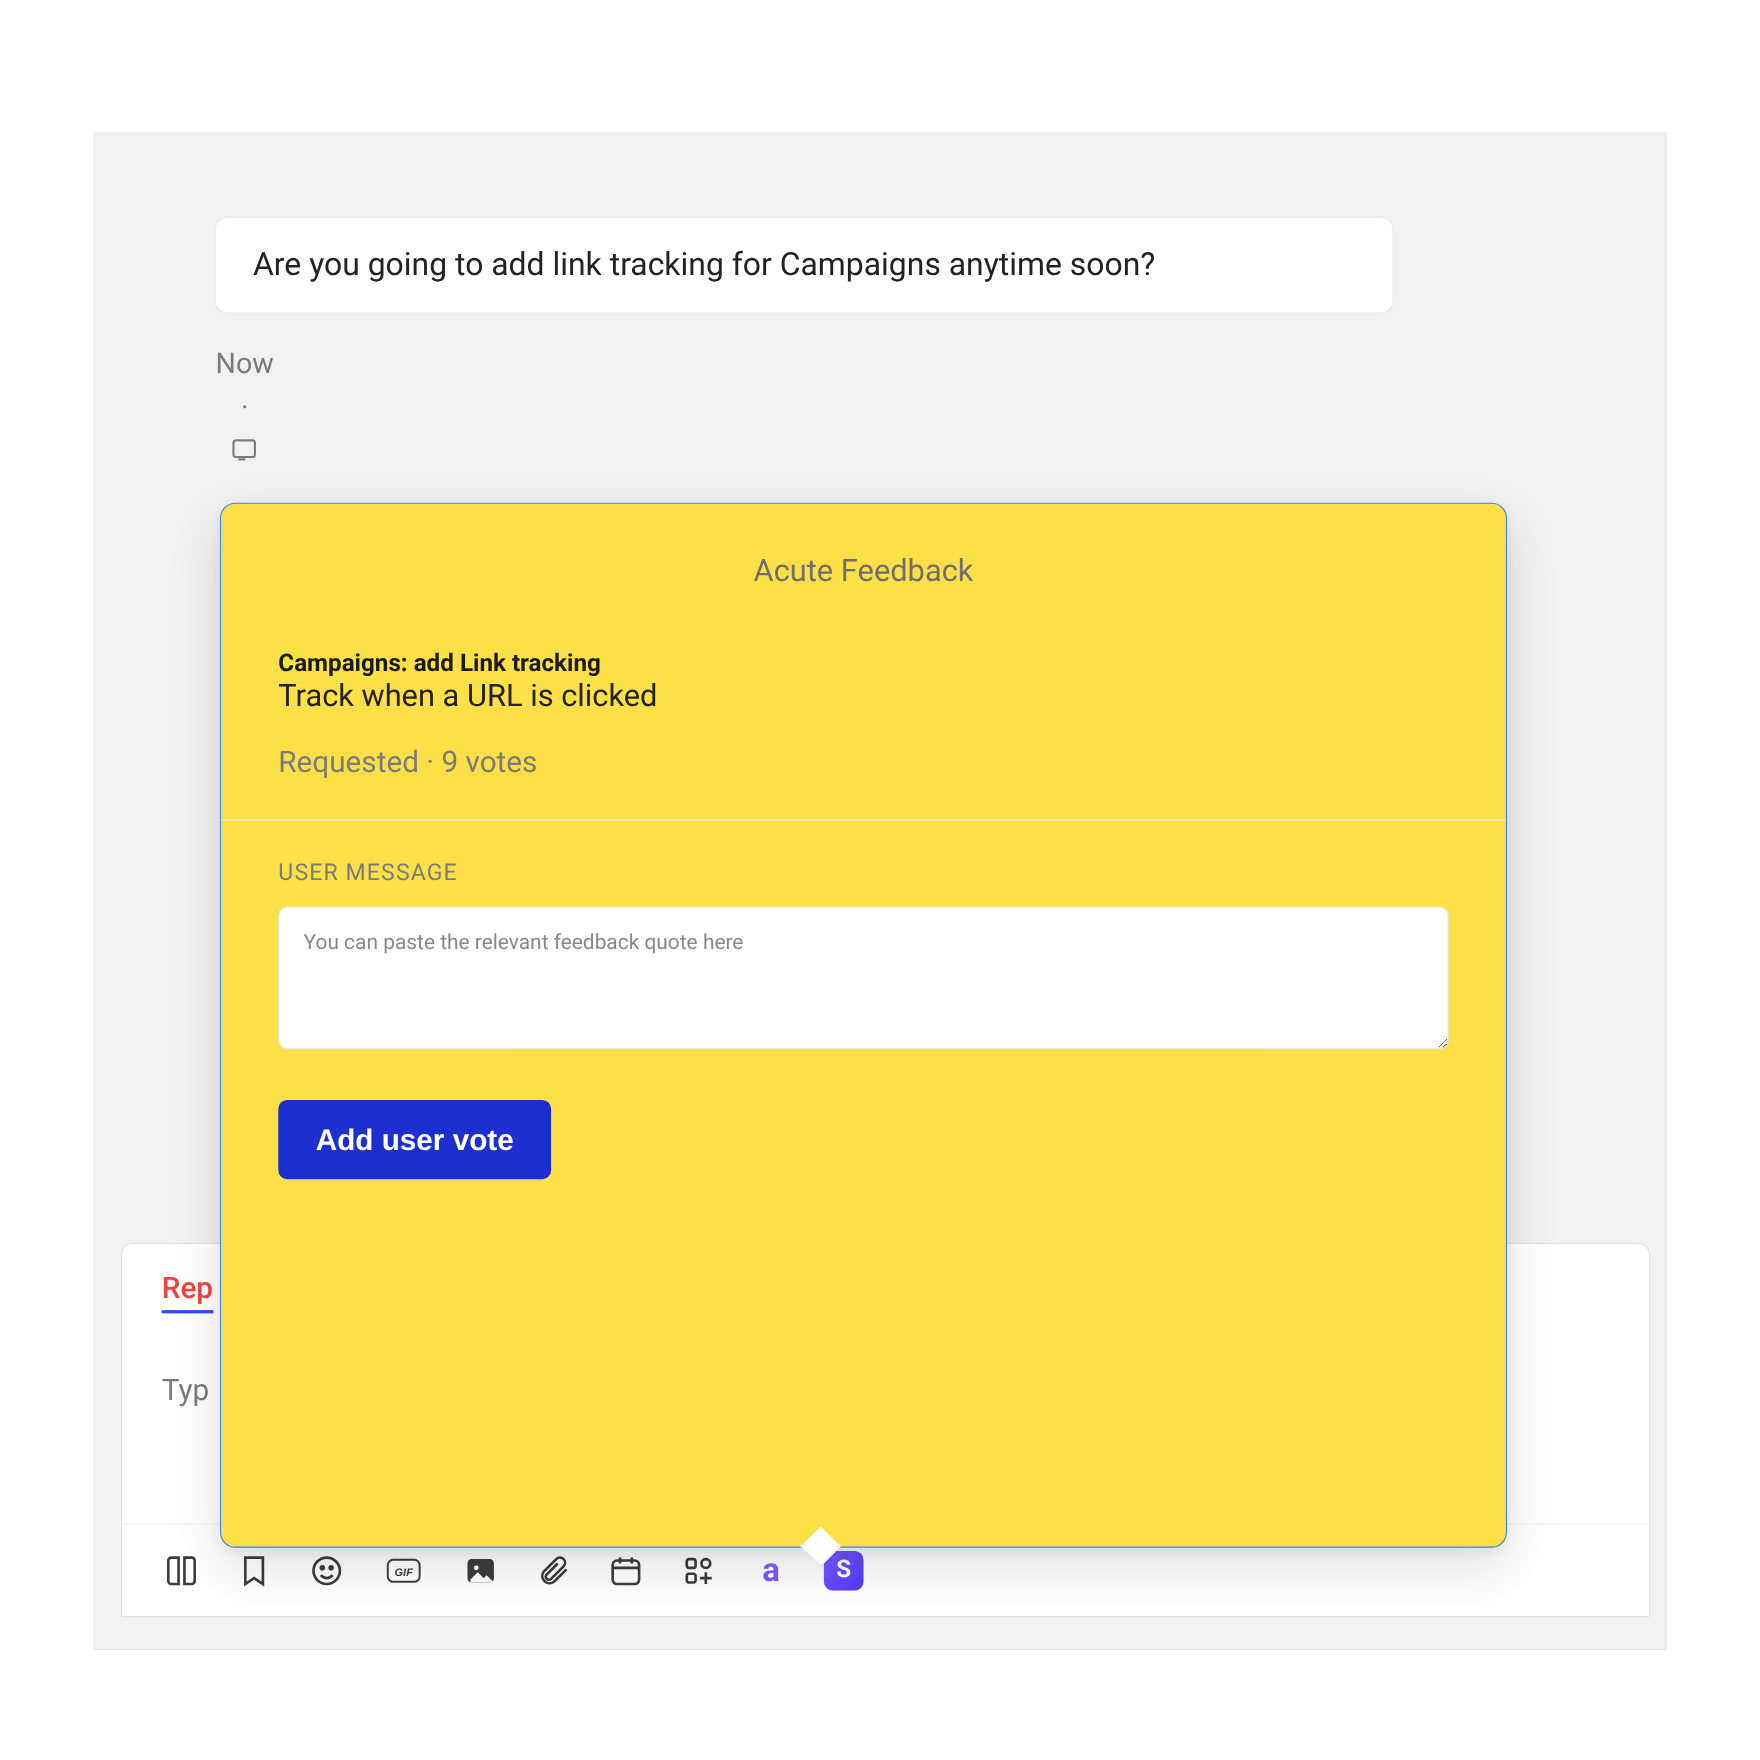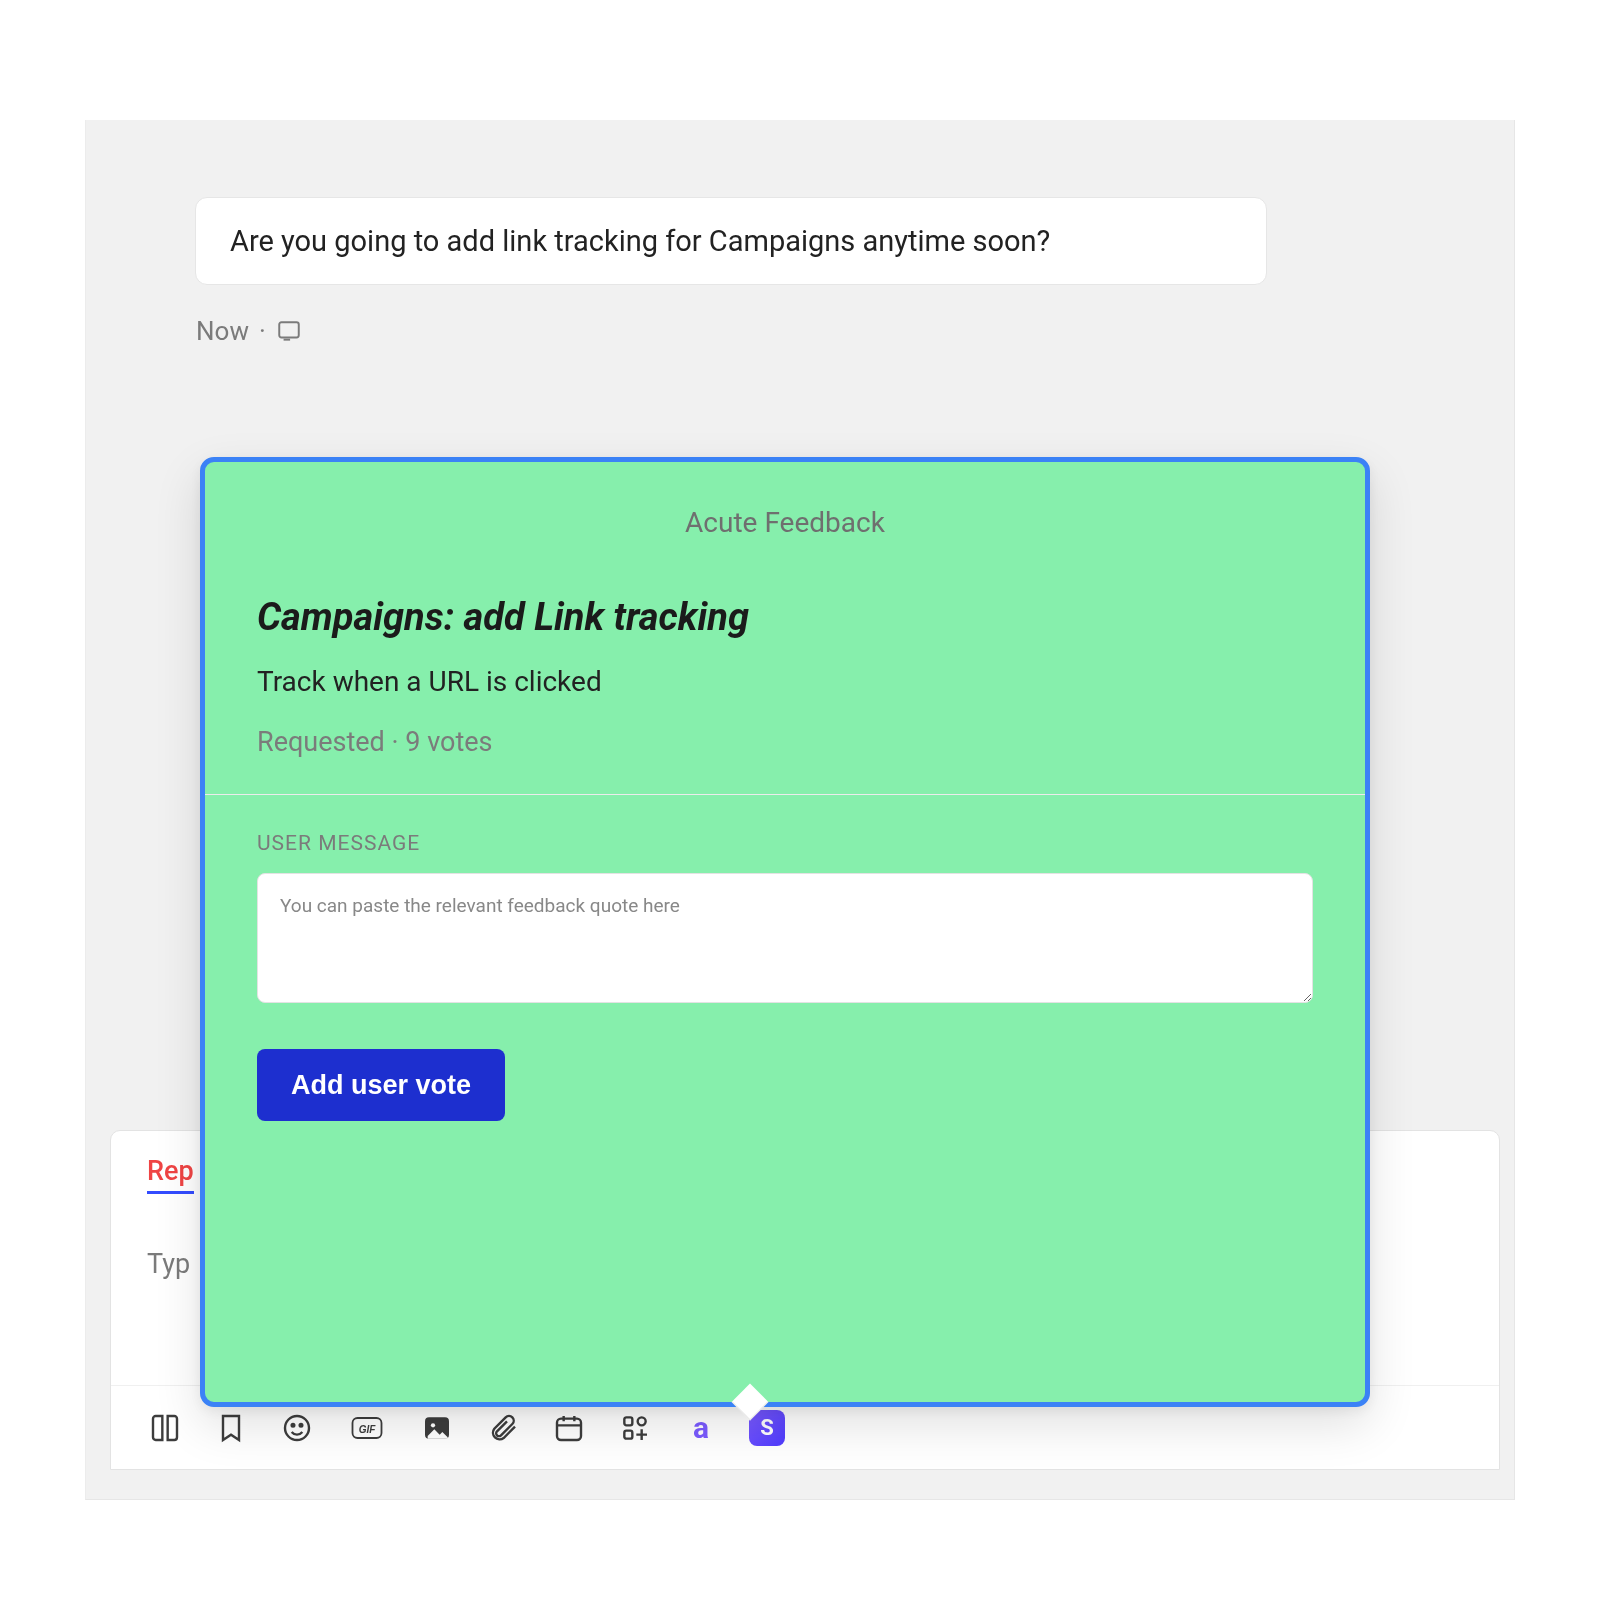--- a/index.html
+++ b/index.html
@@ -37,20 +37,21 @@
     color: #222;
   }
   .msg-meta {
     position: absolute;
     left: 196px; top: 316px;
     color: #7b7b7b;
     font-size: 26px;
     display: flex;
     align-items: center;
     gap: 10px;
+    flex-direction: column;
   }
   .meta-dot { color:#7b7b7b; }
   .meta-icon svg { width: 26px; height: 26px; display:block; }
 
   
   .macro-chip {
     position: absolute;
     left: 110px; top: 1000px;
     width: 160px; height: 72px;
     background:#fff;
@@ -114,47 +115,45 @@
     border-radius:8px;
     background: linear-gradient(135deg,#7b5bff,#4f3bff);
     color:#fff; font-weight:700; font-size:22px;
   }
 
   
   .popover {
     position:absolute;
     left:200px; top:457px;
     width:1170px; height:950px;
-    background:#86efac;
-    border:5px solid #3b82f6;
+    background:#fde047;
+    border:1px solid #3b82f6;
     border-radius:14px;
     box-shadow: 0 18px 48px rgba(0,0,0,.12), 0 4px 12px rgba(0,0,0,.06);
   }
   .popover-arrow {
     position:absolute;
     left:532px; bottom:-13px;
     width:26px; height:26px;
     background:#fff;
     border-right:1px solid #e6e6e6;
     border-bottom:1px solid #e6e6e6;
     transform: rotate(45deg);
   }
   .popover-title {
     text-align:center;
     font-size:28px;
     color:#6f6f6f;
     padding:44px 0 56px 0;
   }
   .pop-body { padding: 0 52px; }
   .req-title {
-    font-size:38px;
+    font-size:22px;
     font-weight:700;
     color:#1b1b1b;
-    margin-bottom:26px;
-    font-style:italic;
   }
   .req-desc {
     font-size:28px;
     color:#222;
     margin-bottom:28px;
   }
   .req-meta {
     font-size:27px;
     color:#7b7b7b;
     margin-bottom:36px;

